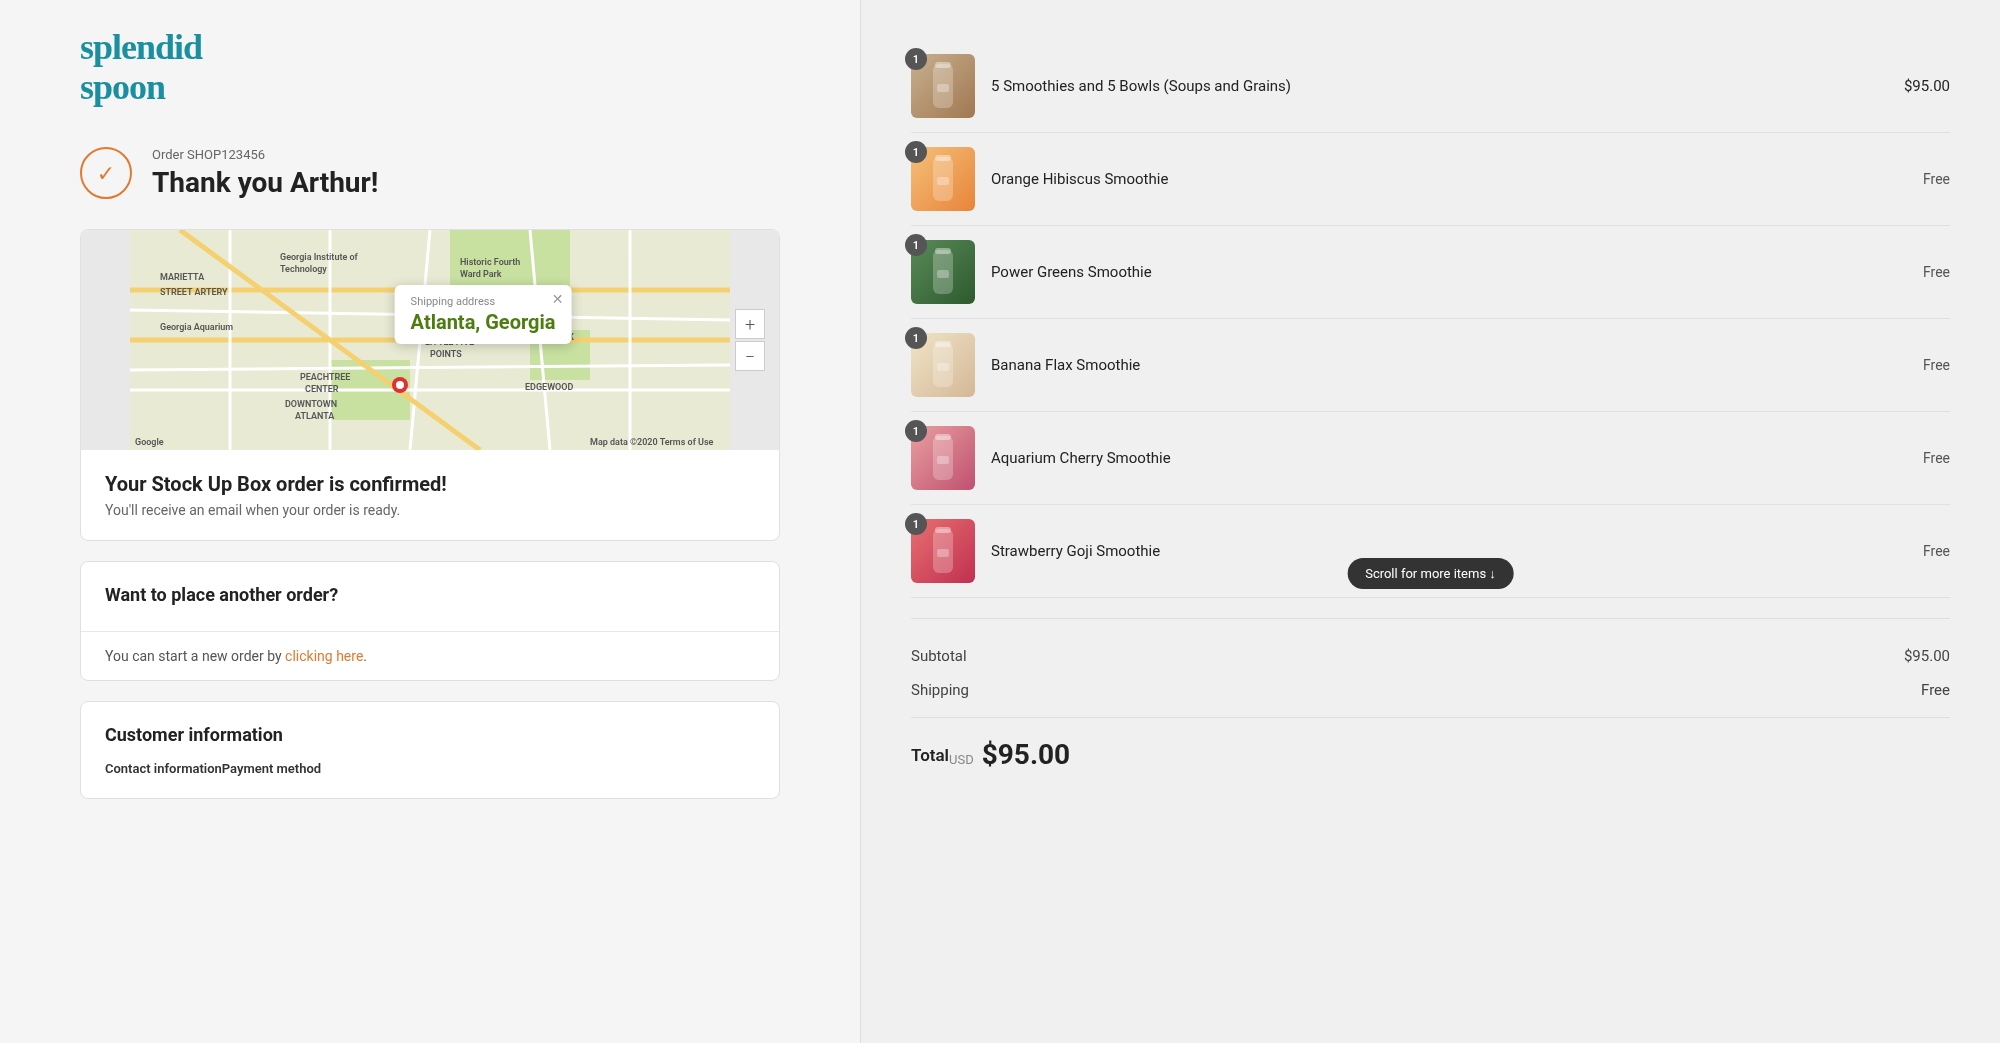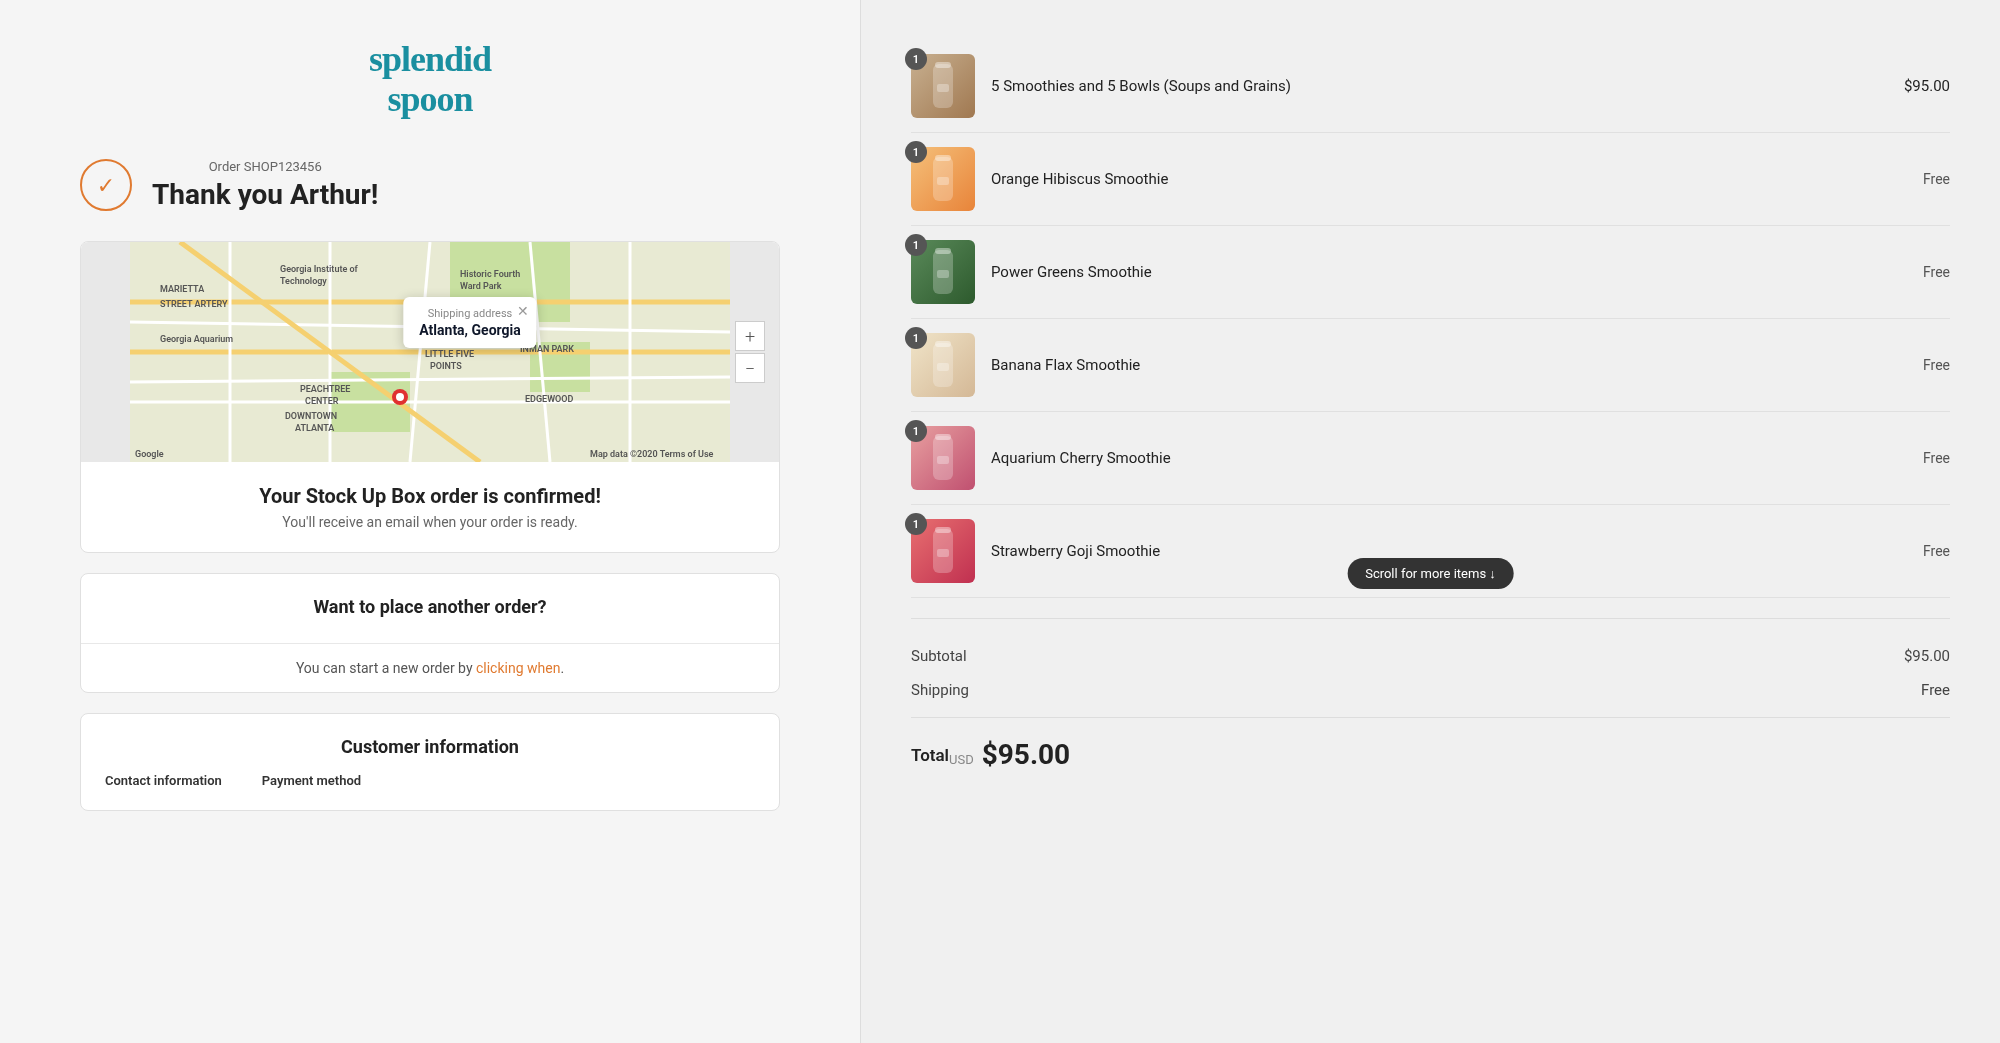--- a/index.html
+++ b/index.html
@@ -9,23 +9,22 @@
       display: flex;
       min-height: 100vh;
       font-size: 14px;
       color: #333;
     }
 
     
     .left-panel {
       width: 860px;
       background: #f5f5f5;
-      padding: 40px 80px;
+      padding: 28px 80px;
       flex-shrink: 0;
-      text-align: center;
     }
 
     .logo {
       margin-bottom: 40px;
     }
     .logo-text {
       font-size: 36px;
       font-weight: 800;
       color: #1a8fa0;
       line-height: 1.1;
@@ -97,22 +96,22 @@
       z-index: 10;
       white-space: nowrap;
     }
     .map-popup .popup-label {
       color: #888;
       font-size: 11px;
       margin-bottom: 2px;
     }
     .map-popup .popup-city {
       font-weight: 700;
-      font-size: 14px;
-      color: #0f172a;
+      font-size: 20px;
+      color: #4d7c0f;
     }
     .map-popup-close {
       position: absolute;
       top: 6px;
       right: 8px;
       color: #999;
       font-size: 14px;
       cursor: pointer;
     }
     .map-zoom {
@@ -184,21 +183,20 @@
       padding: 22px 24px;
     }
     .customer-info-title {
       font-size: 18px;
       font-weight: 700;
       color: #222;
       margin-bottom: 16px;
     }
     .customer-info-cols {
       display: flex;
-      gap: 40px;
     }
     .info-col-label {
       font-size: 13px;
       font-weight: 600;
       color: #333;
     }
 
     
     .right-panel {
       flex: 1;
@@ -418,21 +416,21 @@
       <div class="order-confirmed-sub">You'll receive an email when your order is ready.</div>
     </div>
   </div>
 
   <div class="card">
     <div class="another-order-card">
       <div class="another-order-title">Want to place another order?</div>
     </div>
     <hr class="another-order-divider">
     <div class="another-order-body">
-      <span>You can start a new order by </span><a class="clicking-link">clicking when</a><span>.</span>
+      <span>You can start a new order by </span><a class="clicking-link">clicking here</a><span>.</span>
     </div>
   </div>
 
   <div class="card">
     <div class="customer-info-card">
       <div class="customer-info-title">Customer information</div>
       <div class="customer-info-cols">
         <div>
           <div class="info-col-label">Contact information</div>
         </div>

